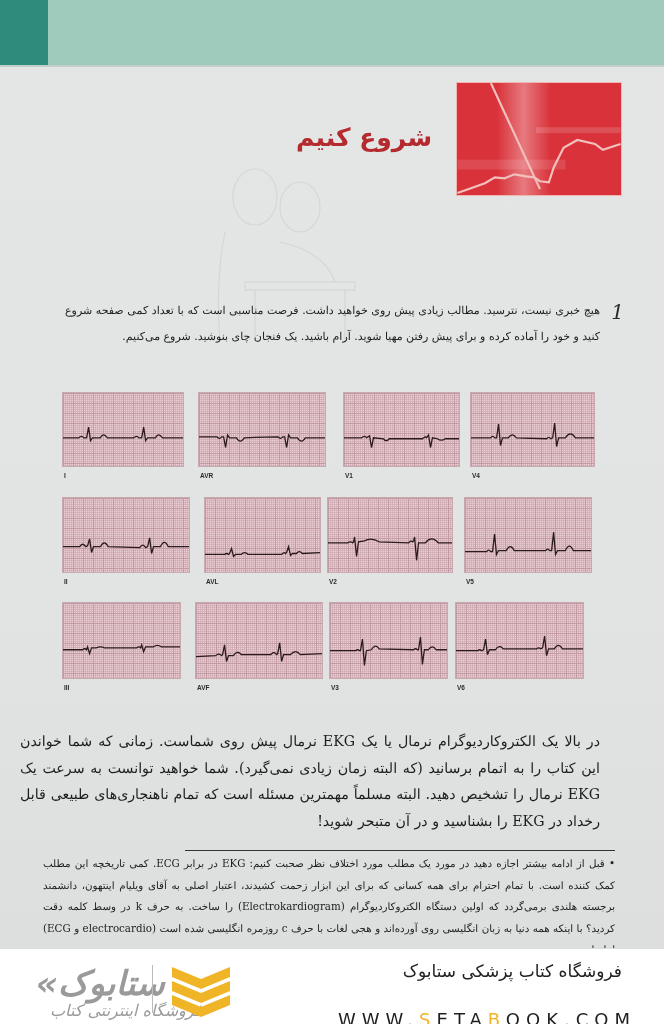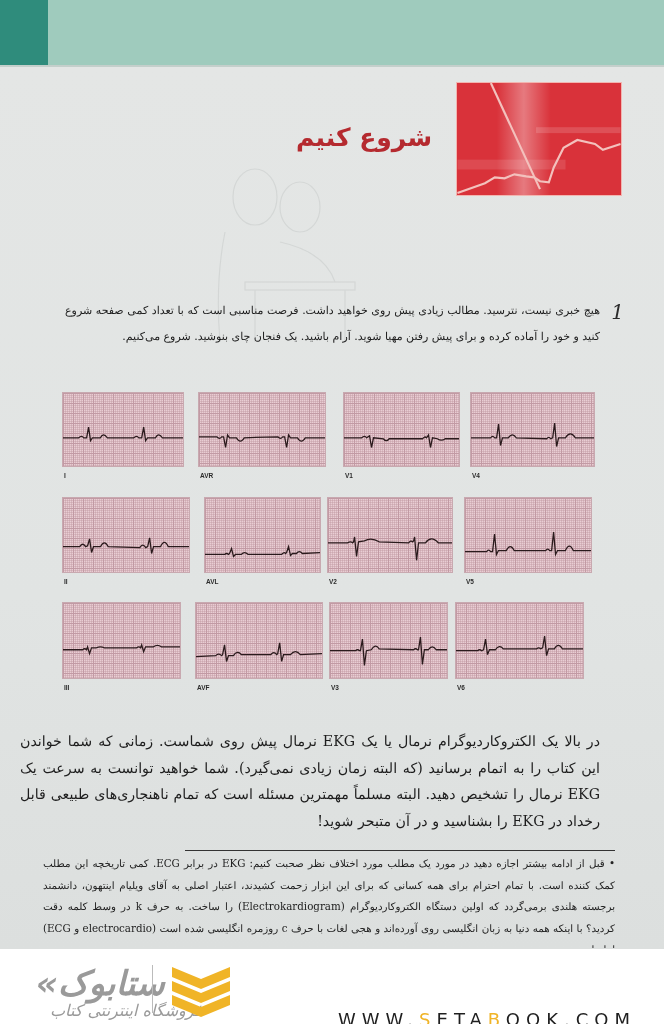--- a/index.html
+++ b/index.html
@@ -272,14 +272,15 @@
   <div class="logo">
     <span class="wordmark">«ستابوک</span>
     <span class="tagline">فروشگاه اینترنتی کتاب</span>
     <span class="divider"></span>
     <svg class="chevrons" viewBox="0 0 62 52">
       <path d="M2 2 L31 14 L60 2 L60 12 L31 24 L2 12 Z" fill="#f0b427"></path>
       <path d="M2 16 L31 28 L60 16 L60 26 L31 38 L2 26 Z" fill="#f0b427"></path>
       <path d="M2 30 L31 42 L60 30 L60 40 L31 52 L2 40 Z" fill="#f0b427"></path>
     </svg>
   </div>
+  <div class="store-name">فروشگاه کتاب پزشکی ستابوک</div>
   <div class="store-url"><span>WWW.</span><span class="hl">S</span><span>ETA</span><span class="hl">B</span><span>OOK.COM</span></div>
 </div>
 
 </body></html>

